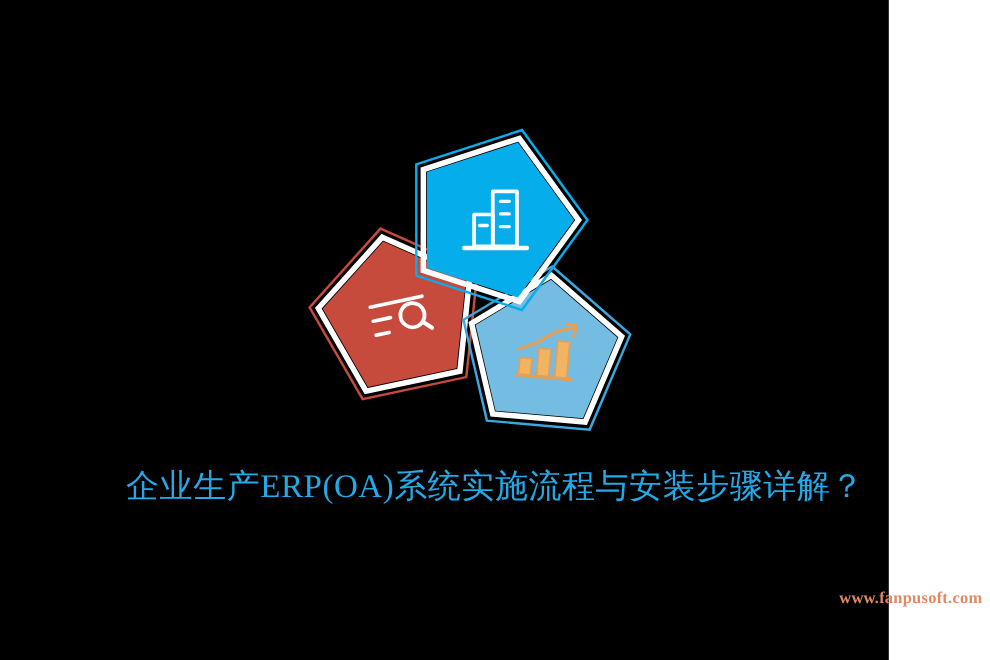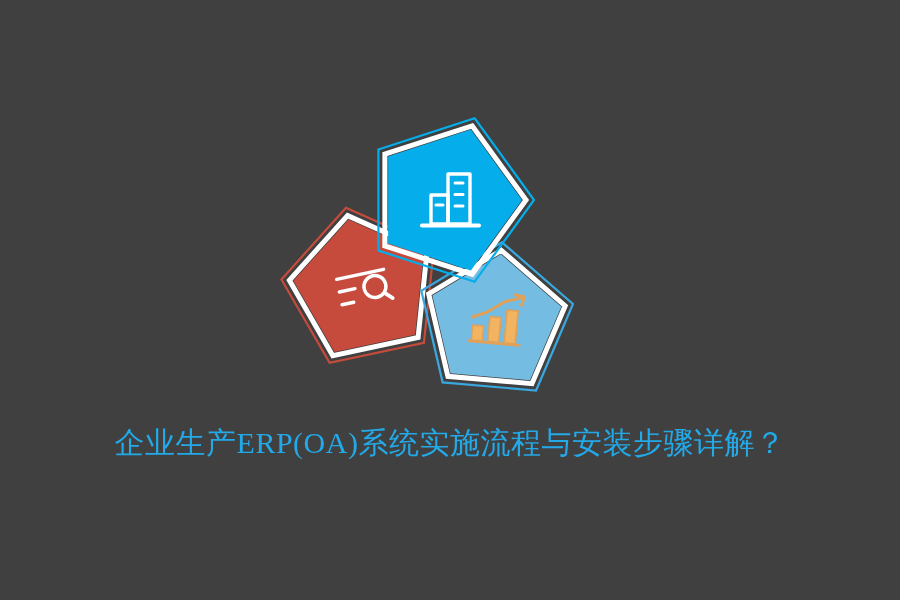--- a/index.html
+++ b/index.html
@@ -8,23 +8,23 @@
   }
   body {
     width: 900px;
     height: 600px;
     background: #ffffff;
     font-family: "Liberation Sans", sans-serif;
     overflow: hidden;
   }
   #canvas {
     position: relative;
-    width: 900px;
+    width: 808px;
     height: 600px;
-    background: #404040;
+    background: #000000;
   }
 
   
   #hero-graphic {
     position: absolute;
     left: 275px;
     top: 100px;
     width: 330px;
     height: 320px;
   }
@@ -151,15 +151,16 @@
           </g>
         </g>
       </g>
 
     </svg>
   </div>
 
   <div id="page-title">企业生产ERP(OA)系统实施流程与安装步骤详解？</div>
 
   <div id="watermark-logo">
+    <div id="logo-url">www.fanpusoft.com</div>
   </div>
 
 </div>
 
 </body></html>

